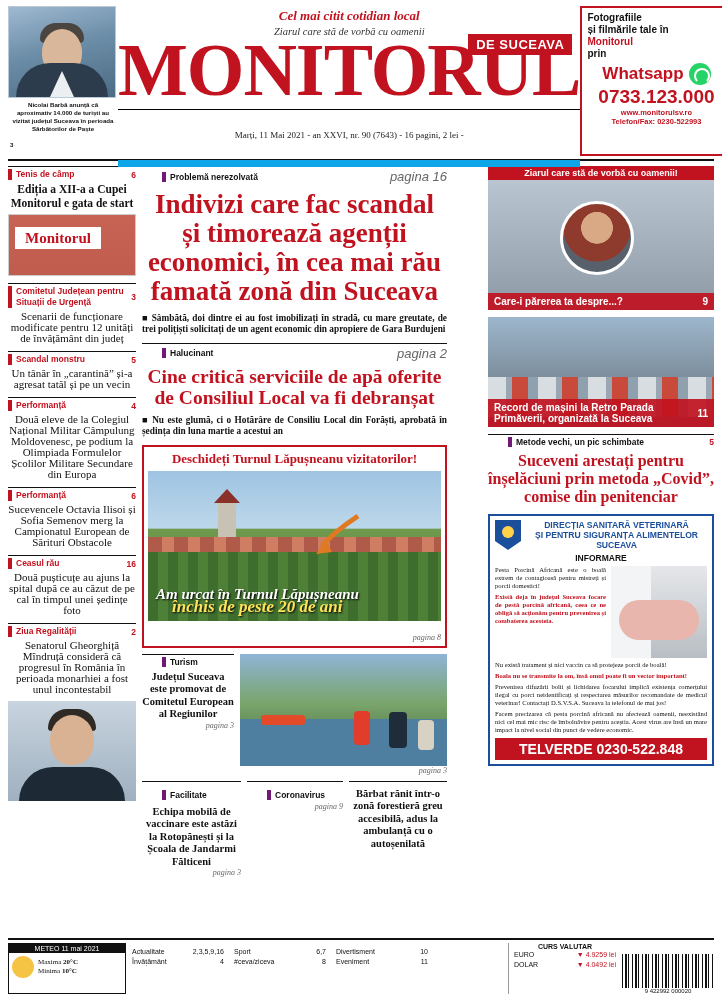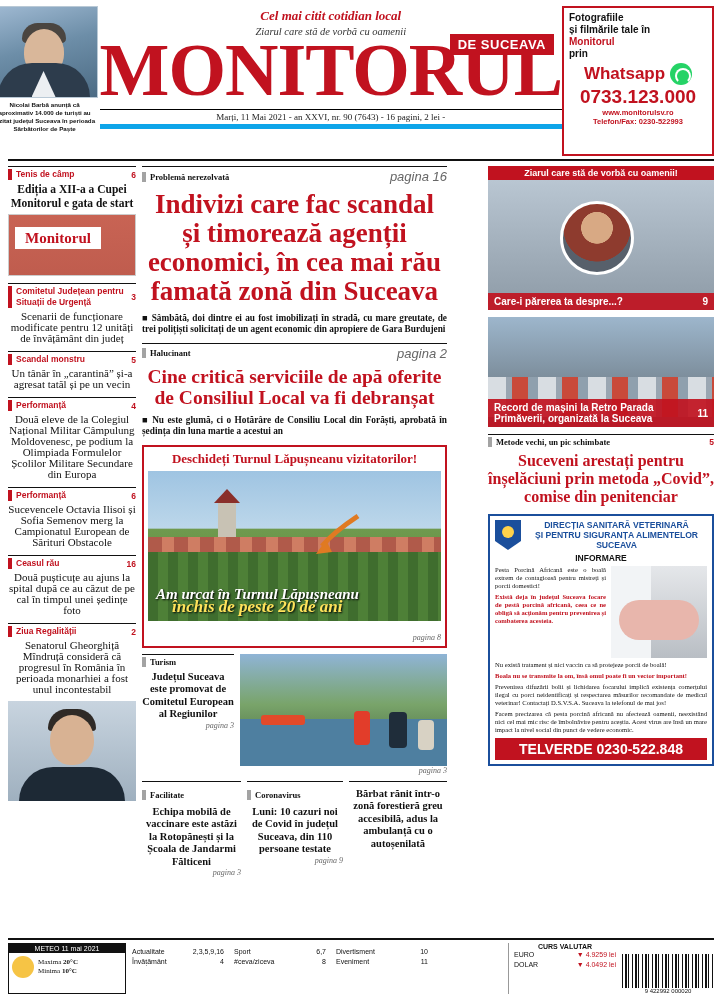--- a/index.html
+++ b/index.html
@@ -8,21 +8,21 @@
     width:722px; height:1000px;
     background:#ffffff;
     font-family:"Liberation Serif", serif;
     color:#111;
     overflow:hidden;
     position:relative;
   }
   .page { width:722px; height:1000px; position:relative; padding:6px 8px 0 8px; }
 
   
-  .masthead { display:flex; height:150px;justify-content:flex-end; }
+  .masthead { display:flex; height:150px; }
   .mh-left { width:110px; flex:0 0 110px; position:relative; }
   .mh-photo {
     width:108px; height:92px;
     background:linear-gradient(165deg,#9fb9d2 0%, #6d8ea8 45%, #4c6b84 100%);
     position:relative; overflow:hidden; border:1px solid #b9c9d6;
   }
   .mh-photo .head {
     position:absolute; left:50%; top:22px; transform:translateX(-50%);
     width:40px; height:46px; border-radius:50% 50% 45% 45%;
     background:#d9b79a;
@@ -52,22 +52,22 @@
     font-family:"Liberation Serif", serif;
     font-weight:bold; font-size:74px; line-height:74px;
     color:#c1121f; letter-spacing:-1px; margin-top:-4px;
   }
   .mh-badge {
     position:absolute; right:8px; top:28px;
     background:#c1121f; color:#fff; font-family:"Liberation Sans",sans-serif;
     font-weight:bold; font-size:13px; padding:3px 8px; letter-spacing:0.5px;
   }
   .mh-date {
-    margin-top:2px; font-size:9px; color:#222; border-top:1px solid #000; border-bottom:5px solid #0ea5e9;
-    padding:2px 0; font-family:"Liberation Serif",serif;
+    margin-top:2px; font-size:9px; color:#222; border-top:1px solid #000; border-bottom:7px solid #0ea5e9;
+    padding:20px 0; font-family:"Liberation Serif",serif;
   }
   .mh-right { width:152px; flex:0 0 152px; border:2px solid #c1121f; padding:4px 5px; position:relative; }
   .mh-right .l1 { font-family:"Liberation Sans",sans-serif; font-size:10px; font-weight:bold; line-height:12px; }
   .mh-right .red { color:#c1121f; }
   .mh-wa {
     display:flex; align-items:center; justify-content:center; gap:5px;
     margin-top:3px;
   }
   .mh-wa .txt { color:#c1121f; font-weight:bold; font-size:17px; font-family:"Liberation Sans",sans-serif;}
   .wa-circle { width:22px; height:22px; border-radius:50%; background:#25d366; position:relative; }
@@ -109,22 +109,22 @@
       linear-gradient(180deg, rgba(200,80,60,.85) 0 100%);
   }
   .mini-img .logo-strip {
     position:absolute; left:6px; top:12px; width:86px; height:22px; background:#fff;
     color:#c1121f; font-family:"Liberation Serif",serif; font-weight:bold; font-size:15px;
     text-align:center; line-height:22px;
   }
 
   
   .hdr-bar { display:flex; justify-content:space-between; align-items:center; border-top:1px solid #111; padding-top:2px;}
-  .kicker { font-family:Liberation Serif, serif; font-size:8.5px; font-weight:bold; color:#111;
-    border-left:4px solid #a3a3a3; padding-left:4px;}
+  .kicker { font-family:Liberation Sans, sans-serif; font-size:8.5px; font-weight:bold; color:#111;
+    border-left:4px solid #701a75; padding-left:4px;margin-left:20px;}
   .pagina { font-family:"Liberation Sans",sans-serif; font-size:13px; color:#666; font-style:italic;}
   .lead-title {
     font-family:"Liberation Serif",serif; font-weight:bold; color:#c1121f;
     font-size:27px; line-height:29px; text-align:center; margin:6px 2px 0 2px;
   }
   .lead-sub { font-size:9.3px; line-height:11.4px; margin-top:7px; font-weight:bold; text-align:justify;}
   .lead-sub:before { content:"■ "; color:#111; }
 
   .title2 {
     font-family:"Liberation Serif",serif; font-weight:bold; color:#c1121f;
@@ -409,21 +409,20 @@
       </div>
 
       <div class="boxrow">
         <div class="box b1">
           <span class="kicker">Facilitate</span>
           <div class="box-title">Echipa mobilă de vaccinare este astăzi la Rotopănești și la Școala de Jandarmi Fălticeni</div>
           <div class="mini-pg">pagina 3</div>
         </div>
         <div class="box b2">
           <span class="kicker">Coronavirus</span>
-          <div class="box-title">Luni: 10 cazuri noi de Covid în județul Suceava, din 110 persoane testate</div>
           <div class="mini-pg">pagina 9</div>
         </div>
         <div class="box b3">
           <div class="box-title">Bărbat rănit într-o zonă forestieră greu accesibilă, adus la ambulanță cu o autoșenilată</div>
         </div>
       </div>
 
     </div>
 
     <div class="col-right">

